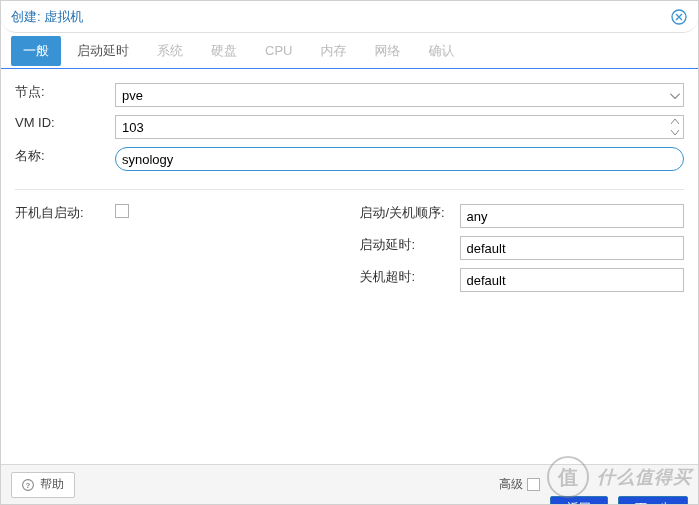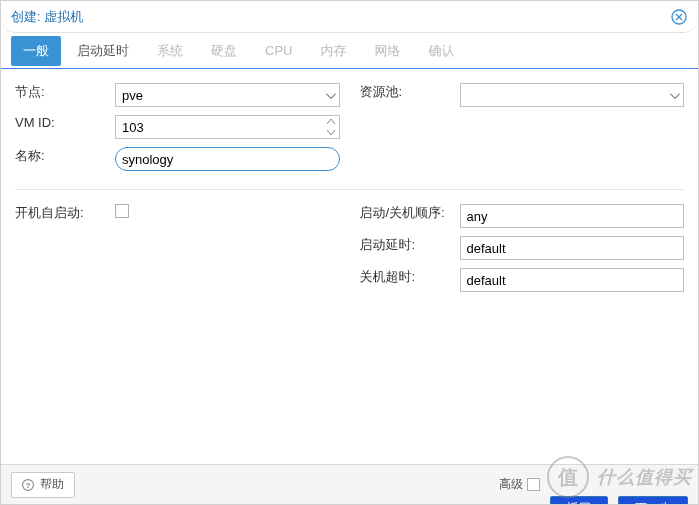--- a/index.html
+++ b/index.html
@@ -94,31 +94,20 @@
           </span>
         </div>
       </div>
       <div class="form-row">
         <div class="form-label">名称:</div>
         <div class="form-field">
           <input class="input focused" value="synology" style="">
         </div>
       </div>
     </div>
-    <div class="col">
-      <div class="form-row">
-        <div class="form-label">资源池:</div>
-        <div class="form-field">
-          <input class="select" readonly="" value="" style="">
-          <span class="trigger down"><svg viewBox="0 0 10 6">
-                <path d="M0 0 L5 5 L10 0" fill="none" stroke="#888" stroke-width="1.2"></path>
-              </svg></span>
-        </div>
-      </div>
-    </div>
   </div>
 
   <hr class="divider">
 
   <div class="columns">
     <div class="col">
       <div class="form-row">
         <div class="form-label">开机自启动:</div>
         <div class="form-field">
           <span class="checkbox"></span>

